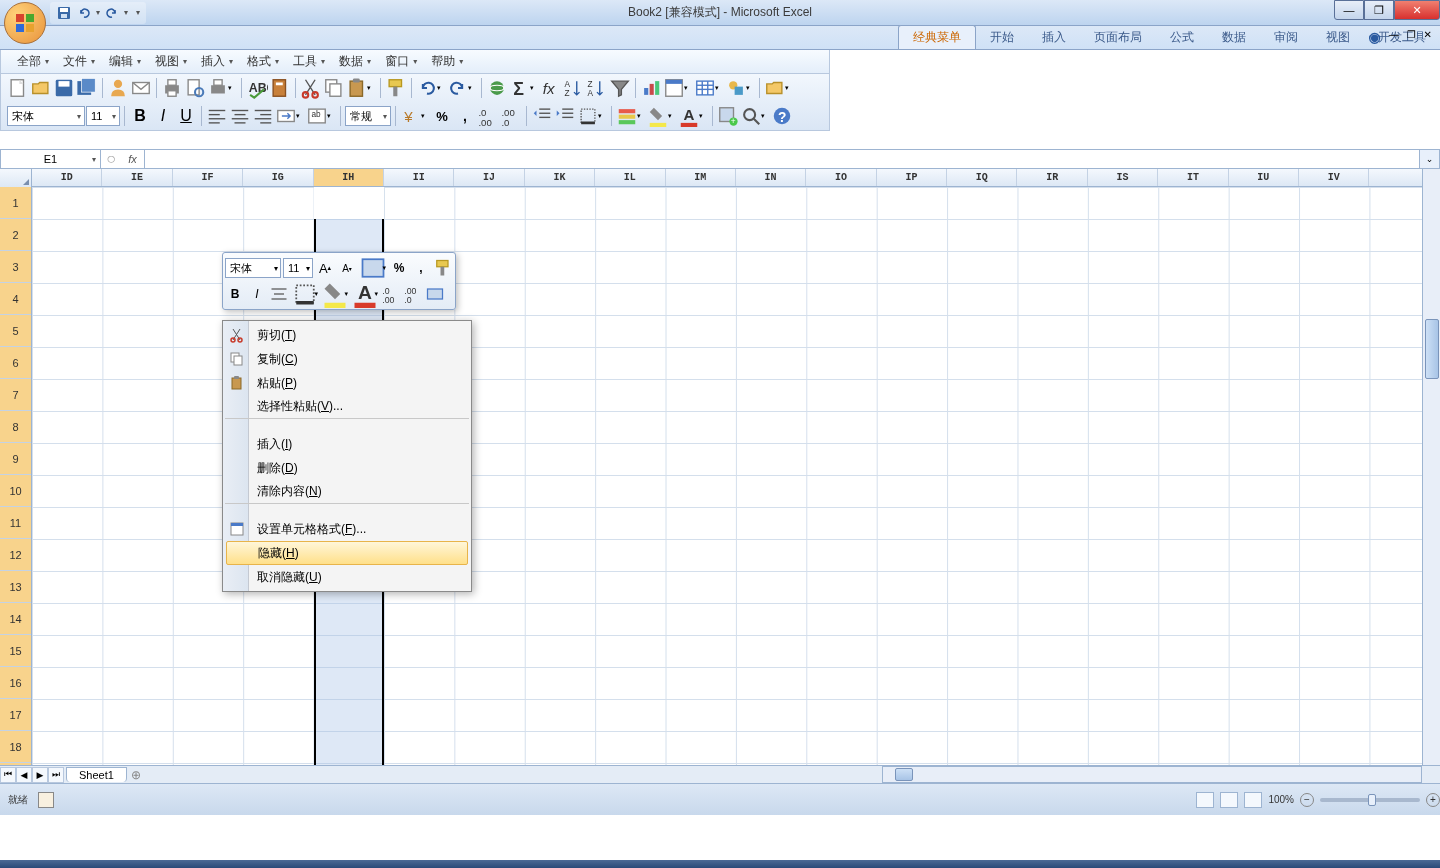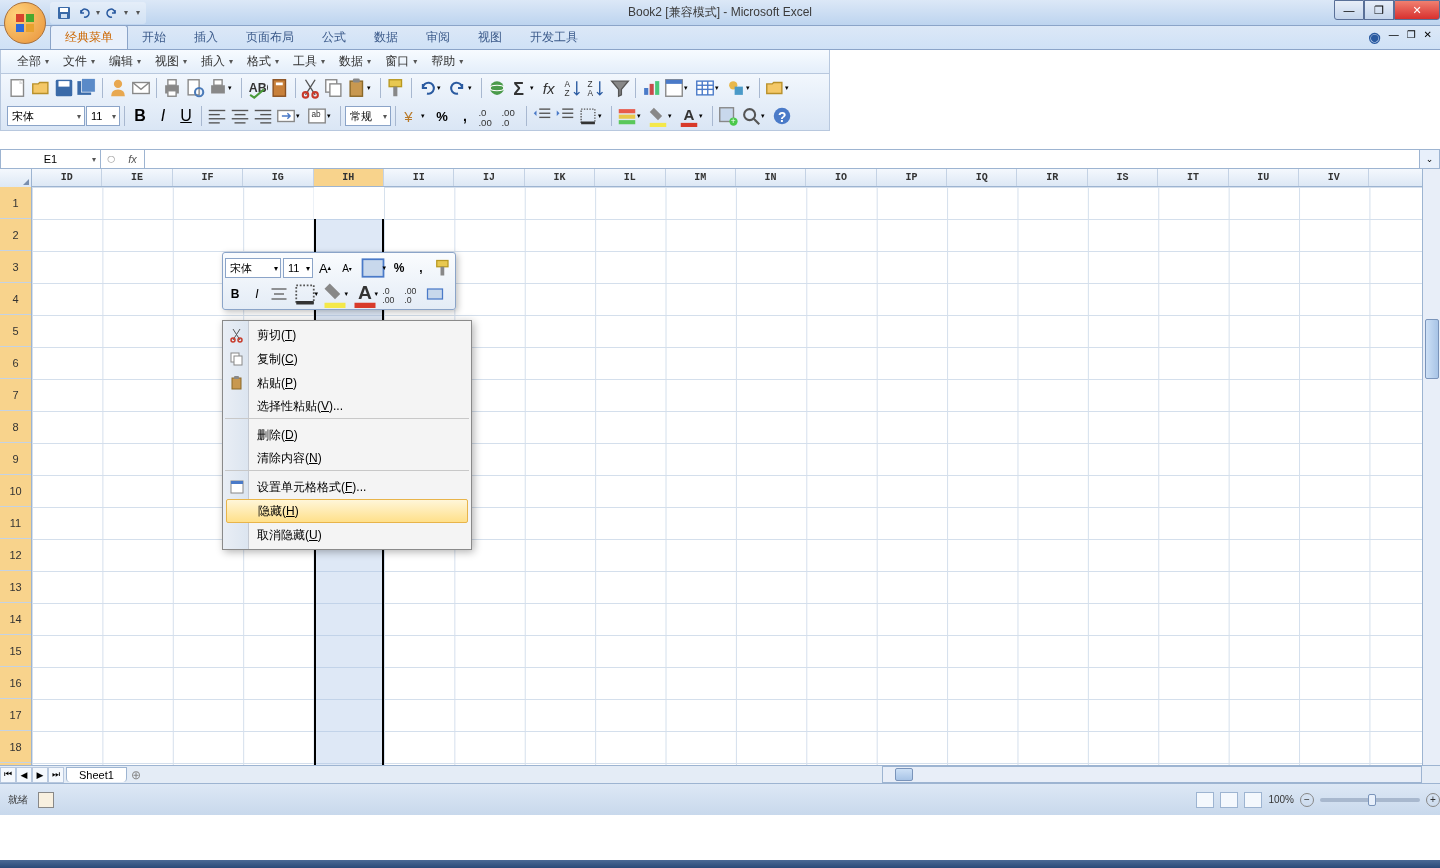--- a/index.html
+++ b/index.html
@@ -11,21 +11,21 @@
 .office-btn svg { width: 24px; height: 24px; }
 .qat { margin-left: 50px; display: flex; align-items: center; gap: 4px; height: 22px; padding: 0 6px; background: rgba(255,255,255,0.3); border-radius: 3px; }
 .qat .ic { width: 16px; height: 16px; display:flex; align-items:center; justify-content:center; }
 .title-text { position: absolute; left: 50%; transform: translateX(-50%); font-size: 12px; color: #3b3b3b; }
 .winbtns { position: absolute; right: 0; top: 0; display: flex; }
 .winbtn { width: 30px; height: 20px; display:flex; align-items:center; justify-content:center; border: 1px solid #5a7098; font-size: 11px; background: linear-gradient(#e8eef8,#c4d5ec); }
 .winbtn.close { background: linear-gradient(#f08070,#d8302e); color:#fff; width: 46px; border-radius: 0 0 3px 0;}
 .winbtn.min { border-radius: 0 0 0 3px;}
 
 
-.ribbon-tabs { height: 24px; background: linear-gradient(#dce8f7, #cfe1f6); display: flex; align-items: flex-end; padding-left: 50px; border-bottom: 1px solid #8ba4c8; position: relative;}
+.ribbon-tabs { height: 24px; background: linear-gradient(#dce8f7, #cfe1f6); display: flex; align-items: flex-end; padding-left: 50px; border-bottom: 1px solid #8ba4c8; position: relative; justify-content: flex-end;}
 .tab { padding: 3px 14px; font-size: 12px; color: #3b5a8a; cursor: default; }
 .tab.active { background: #e8f0fb; border: 1px solid #8ba4c8; border-bottom: none; border-radius: 3px 3px 0 0; color: #cc6600; }
 .ribbon-right { position: absolute; right: 8px; top: 3px; display:flex; gap: 8px; }
 
 
 .classicmenu { height: 24px; background: linear-gradient(#f7fbff,#e4eefa); display: flex; align-items: center; padding-left: 10px; font-size: 12px; color: #333; gap: 2px; border: 1px solid #b8c8de; border-top: none; width: 830px; }
 .cm-item { padding: 2px 6px; display:flex; align-items:center; gap:2px; }
 .cm-item::after { content: "▾"; font-size: 8px; margin-left: 2px; color: #555; }
 
 
@@ -89,21 +89,21 @@
 .mt-btn { width:20px; height:20px; display:flex;align-items:center;justify-content:center; font-size:12px; border-radius:2px;}
 .mt-btn.dd { width: 28px; position:relative;}
 .mt-btn.dd::after { content:"▾"; font-size:7px; position:absolute; right:1px;}
 .mt-combo { height:20px; border:1px solid #8ba4c8; background:#fff; font-size:11px; padding:0 14px 0 4px; position:relative; display:flex;align-items:center;}
 .mt-combo::after { content:"▾"; position:absolute; right:2px; font-size:8px;}
 
 
 .context-menu { position:absolute; left: 222px; top: 320px; width: 250px; background: #f4f4f4; border:1px solid #8a8a8a; box-shadow: 2px 2px 8px rgba(0,0,0,0.3); padding: 2px; font-size:12px;}
 .cm-icon-col { position:absolute; left:0; top:0; bottom:0; width:26px; background: linear-gradient(90deg,#e9eef5,#dce5f0); border-right:1px solid #c4c9d2;}
 .ctx-item { height: 24px; display:flex; align-items:center; padding-left: 32px; position:relative; z-index:1;}
-.ctx-item.sep-after { border-bottom:1px solid #c8c8c8; margin-bottom:4px; padding-bottom:1px;text-align:right;}
+.ctx-item.sep-after { border-bottom:1px solid #c8c8c8; margin-bottom:13px; padding-bottom:1px;text-align:right;}
 .ctx-item.highlighted { background: linear-gradient(#fff6d9,#ffe08a); border:1px solid #e8b44a; border-radius:2px; margin: 0 1px; padding-left:31px;}
 .ctx-icon { position:absolute; left:4px; width:16px; height:16px; display:flex;align-items:center;justify-content:center; z-index:2;}
 .underline-char { text-decoration: underline; }
 
 .taskbar { position:absolute; bottom:0; left:0; right:0; height:8px; background: linear-gradient(#4c6a95,#2a4a78);}
 </style>
 </head>
 <body>
 
 <div class="titlebar">
@@ -704,20 +704,23 @@
             <rect x="3" y="3" width="9" height="11" fill="#c89850" stroke="#8a6828"></rect>
             <rect x="5" y="1" width="5" height="3" fill="#888" rx="1"></rect>
           </svg>
         </span>
         <span>粘贴(<span class="underline-char">P</span>)</span>
       </div>
       <div class="ctx-item sep-after">
         <span>选择性粘贴(<span class="underline-char">V</span>)...</span>
       </div>
       <div class="ctx-item">
+        <span>插入(<span class="underline-char">I</span>)</span>
+      </div>
+      <div class="ctx-item">
         <span>删除(<span class="underline-char">D</span>)</span>
       </div>
       <div class="ctx-item sep-after">
         <span>清除内容(<span class="underline-char">N</span>)</span>
       </div>
       <div class="ctx-item">
         <span class="ctx-icon">
           <svg viewBox="0 0 16 16">
             <rect x="2" y="2" width="12" height="12" fill="#fff" stroke="#888"></rect>
             <rect x="2" y="2" width="12" height="3" fill="#4a7ac8"></rect>

